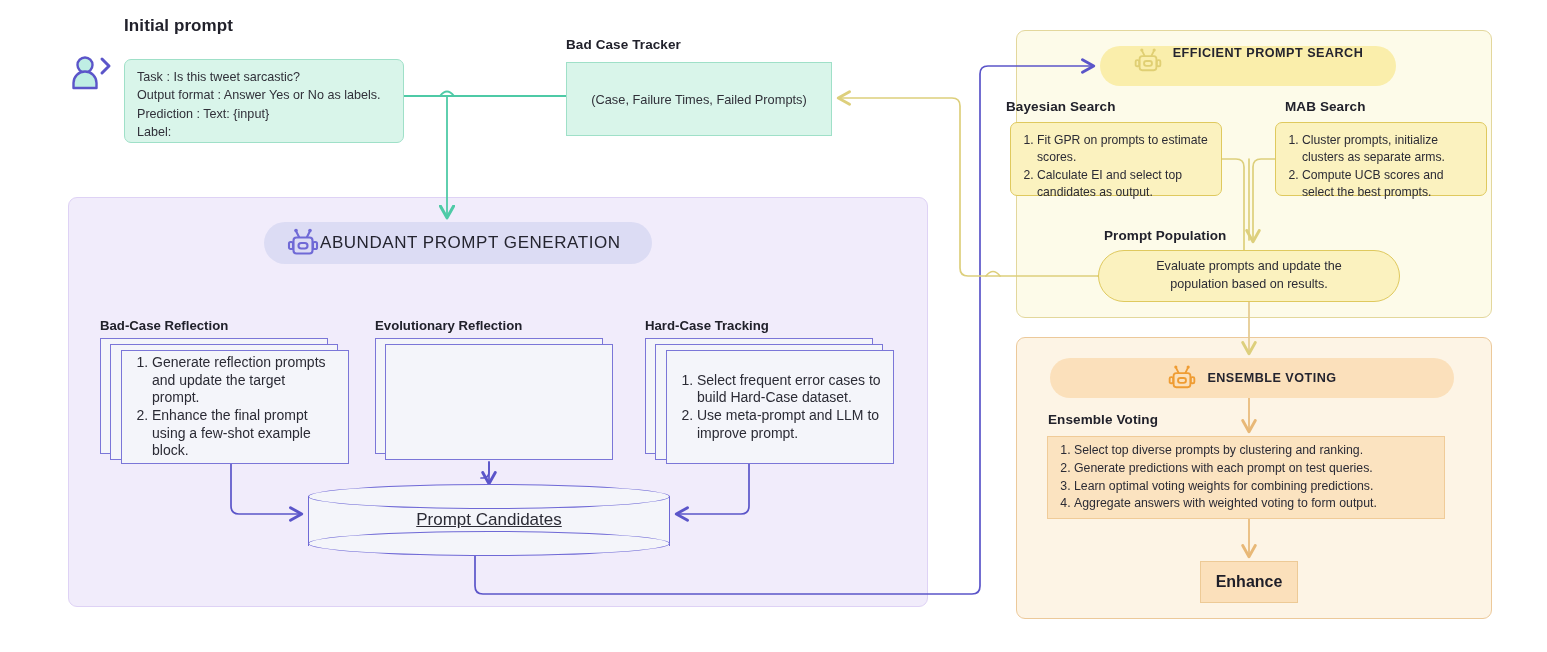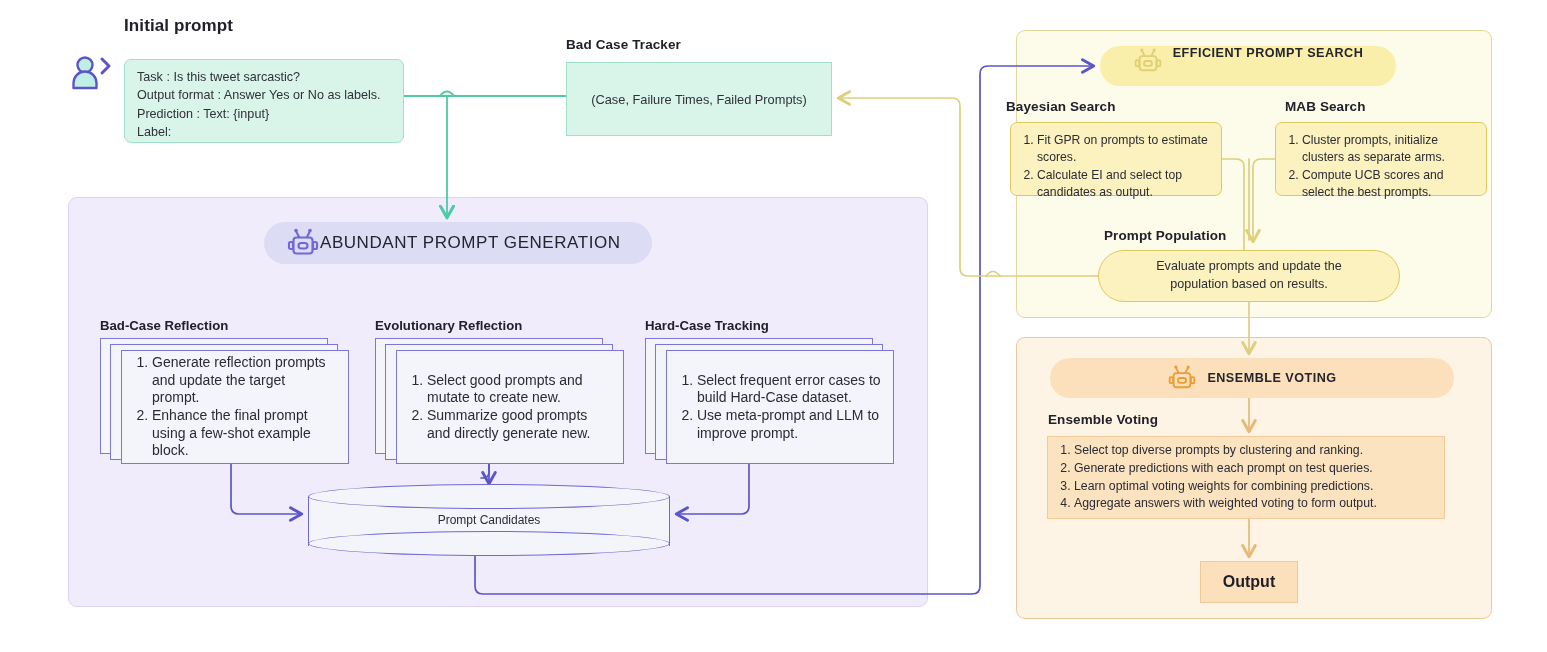--- a/index.html
+++ b/index.html
@@ -43,21 +43,21 @@
 
   
   #prompt-candidates{position:absolute;left:308px;top:484px;width:362px;height:72px;}
   #prompt-candidates .cyl-body{position:absolute;left:0;top:12px;width:362px;height:50px;
       background:#f4f5fa;border-left:1.5px solid #6f69d6;border-right:1.5px solid #6f69d6;box-sizing:border-box;}
   #prompt-candidates .cyl-top{position:absolute;left:0;top:0;width:362px;height:25px;
       background:#f4f5fa;border:1.5px solid #6f69d6;border-radius:50%;box-sizing:border-box;}
   #prompt-candidates .cyl-bot{position:absolute;left:0;top:47px;width:362px;height:25px;
       background:#f4f5fa;border:1.5px solid #6f69d6;border-radius:50%;box-sizing:border-box;}
   #prompt-candidates .cyl-lbl{position:absolute;left:0;top:0;width:362px;height:72px;
-      display:flex;align-items:center;justify-content:center;font-size:12px;color:#2b2b35;z-index:3;}
+      display:flex;align-items:center;justify-content:center;font-size:17px;color:#2b2b35;z-index:3;text-decoration:underline;}
 
   
   #eps-region{left:1016px;top:30px;width:476px;height:288px;background:#fdfbe9;
       border:1px solid #e3d79c;border-radius:9px;}
   #eps-pill{left:1100px;top:46px;width:296px;height:40px;background:#faeeab;border-radius:20px;
       display:flex;align-items:flex-start;justify-content:center;}
   #eps-pill .cap{font-size:12.6px;font-weight:bold;letter-spacing:.5px;color:#24242f;margin-left:10px;}
 
   #bayes-title{left:1006px;top:99px;}
   #bayes-box{left:1010px;top:122px;width:212px;height:74px;background:#fbf2bf;border:1.4px solid #dfc95e;
@@ -205,26 +205,20 @@
         <li>Generate reflection prompts and update the target prompt.</li>
         <li>Enhance the final prompt using a few-shot example block.</li>
       </ol>
     </div>
   </div>
 
   <div class="stack-title" style="left:375px;top:318px;">Evolutionary Reflection</div>
   <div class="stack" style="left:375px;top:338px;width:252px;height:126px;">
     <div class="sh" style="left:0;top:0;width:228px;height:116px;"></div>
     <div class="sh" style="left:10px;top:6px;width:228px;height:116px;"></div>
-    <div class="front" style="left:21px;top:12px;width:228px;height:114px;">
-      <ol>
-        <li>Select good prompts and mutate to create new.</li>
-        <li>Summarize good prompts and directly generate new.</li>
-      </ol>
-    </div>
   </div>
 
   <div class="stack-title" style="left:645px;top:318px;">Hard-Case Tracking</div>
   <div class="stack" style="left:645px;top:338px;width:252px;height:126px;padding-left:48px;">
     <div class="sh" style="left:0;top:0;width:228px;height:116px;"></div>
     <div class="sh" style="left:10px;top:6px;width:228px;height:116px;"></div>
     <div class="front" style="left:21px;top:12px;width:228px;height:114px;">
       <ol>
         <li>Select frequent error cases to build Hard-Case dataset.</li>
         <li>Use meta-prompt and LLM to improve prompt.</li>
@@ -297,16 +291,16 @@
   <div class="box" id="ev-box">
     <ol>
       <li>Select top diverse prompts by clustering and ranking.</li>
       <li>Generate predictions with each prompt on test queries.</li>
       <li>Learn optimal voting weights for combining predictions.</li>
       <li>Aggregate answers with weighted voting to form output.</li>
     </ol>
   </div>
 
   <div class="box" id="output-box">
-    <span class="t">Output</span>
+    <span class="t">Enhance</span>
   </div>
 
 </div>
 
 </body></html>

